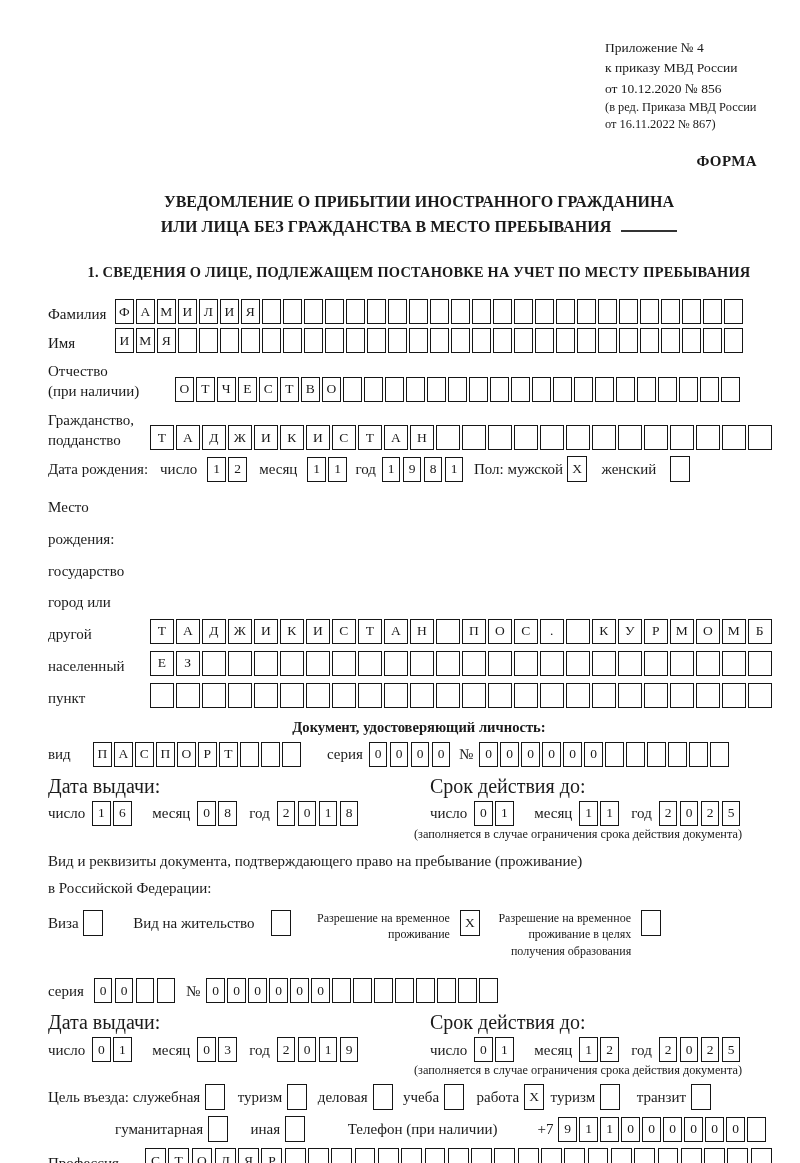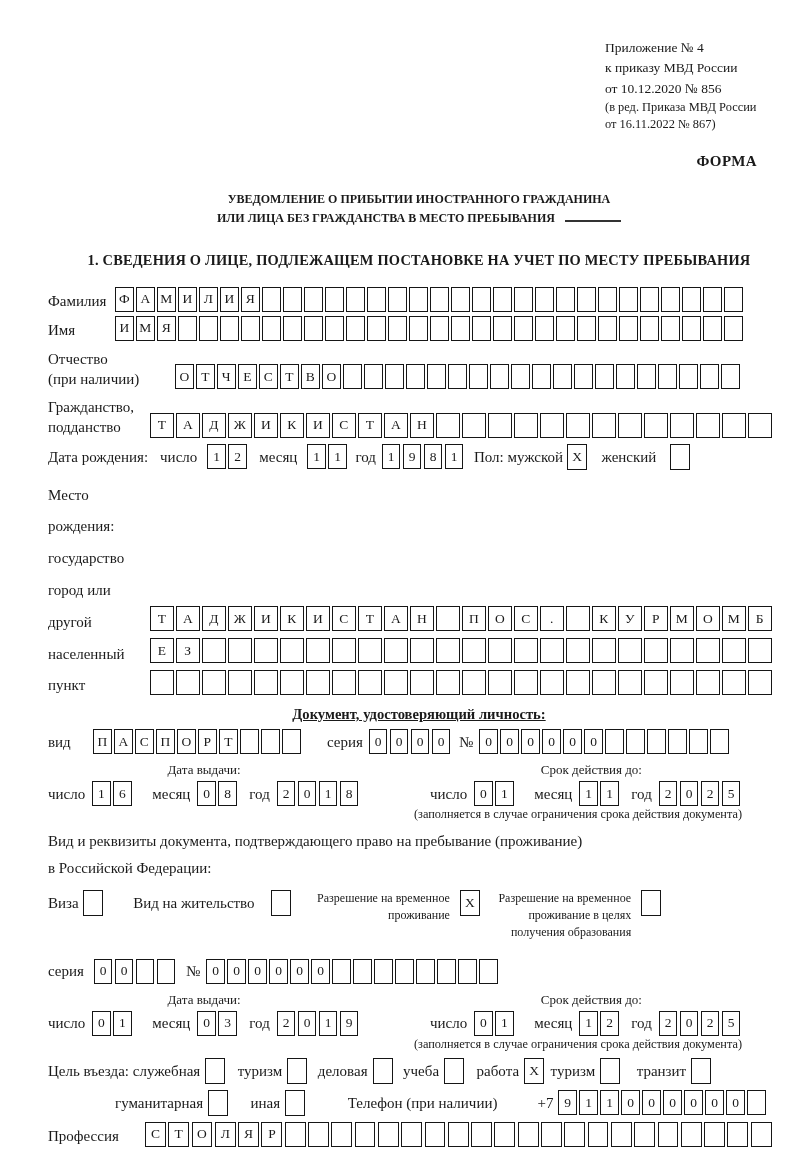--- a/index.html
+++ b/index.html
@@ -10,21 +10,21 @@
     color: #1a1a1a;
     overflow: hidden;
   }
   .page { width: 800px; height: 1163px; padding: 38px 10px 10px 48px; }
 
   
   .appendix { margin-left: 557px; font-size: 13.5px; line-height: 1.5; }
   .appendix .ed { font-size: 12.4px; line-height: 1.4; }
   .forma { text-align: right; padding-right: 33px; font-weight: bold; font-size: 15px; margin-top: 20px; letter-spacing: .4px; }
 
-  .title { text-align: center; font-weight: bold; font-size: 12px; margin-top: 20px; line-height: 1.55; }
+  .title { text-align: center; font-weight: bold; font-size: 16px; margin-top: 20px; line-height: 1.55; }
   .blank-line { display:inline-block; width: 56px; border-bottom: 2px solid #333; margin-left: 10px; }
 
   .sec-heading { font-weight: bold; font-size: 14.4px; margin-top: 24px; margin-bottom: 18px; text-align: center; letter-spacing: .2px; }
 
   
   .row { display: flex; align-items: flex-end; margin-bottom: 4px; }
   .lbl { font-size: 15px; flex: none; padding-top: 4px; line-height: 1.35; }
   .t  { font-size: 15px; line-height: 1.2; }
 
   
@@ -40,38 +40,38 @@
   .c23 { --cw: 20.8px; }   
   .cbox .cell { width: 20px; height: 26px; }
 
   .stack { display: flex; flex-direction: column; flex: none; }
   .stack .cells { margin-bottom: 7px; }
 
   
   .dates-row { display: flex; margin-top: 8px; }
   .dgroup { display: flex; flex-direction: column; flex: none; }
   .dgroup.left { width: 382px; }
-  .dglabel { text-align: center; font-size: 13px; margin-bottom: 3px; }
+  .dglabel { text-align: left; font-size: 20px; margin-bottom: 3px; }
   .dgrow { display: flex; align-items: center; }
   .dgrow .t { margin-right: 7px; }
   .dgrow .cells { margin-right: 10px; }
   .caption-right { text-align: right; padding-right: 48px; font-size: 12.3px; margin-top: 1px; margin-bottom: 6px; }
 
   .para { font-size: 15px; line-height: 1.8; margin-top: 6px; }
 
   .cbrow { display: flex; align-items: flex-start; margin: 8px 0 18px; }
   .cblk { text-align: right; font-size: 12px; line-height: 1.4; }
   .inline-row { display: flex; align-items: center; margin-bottom: 6px; }
   .inline-row .cells { margin-left: 5px; }
 
   .ml4{margin-left:4px}.ml6{margin-left:6px}.ml8{margin-left:8px}.ml10{margin-left:10px}
   .ml12{margin-left:12px}.ml14{margin-left:14px}.ml16{margin-left:16px}.ml20{margin-left:20px}
   .ml24{margin-left:24px}.ml28{margin-left:28px}.ml40{margin-left:40px}
   .mr6{margin-right:6px}.mr10{margin-right:10px}
-  .bold { font-weight: bold; text-decoration: underline; }
+  .bold { font-weight: bold; }
   .center { text-align: center; }
 </style>
 </head>
 <body>
 
 <div class="page">
 
   <div class="appendix">
     <div>Приложение № 4</div>
     <div>к приказу МВД России</div>

